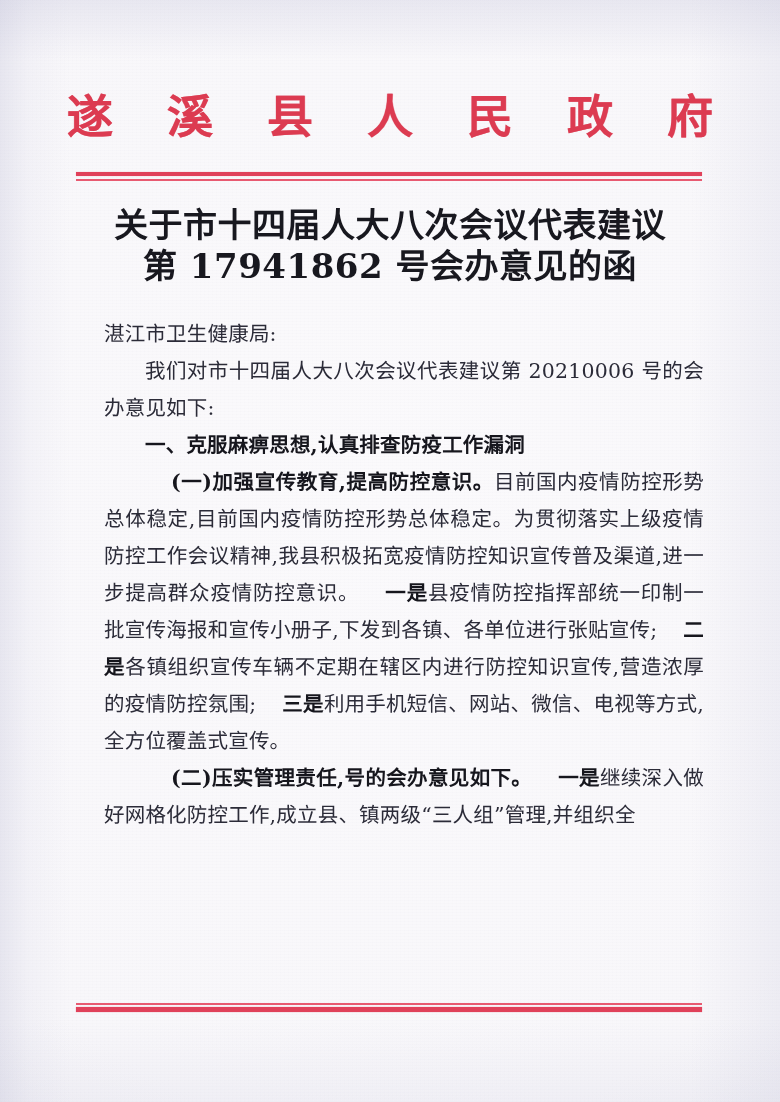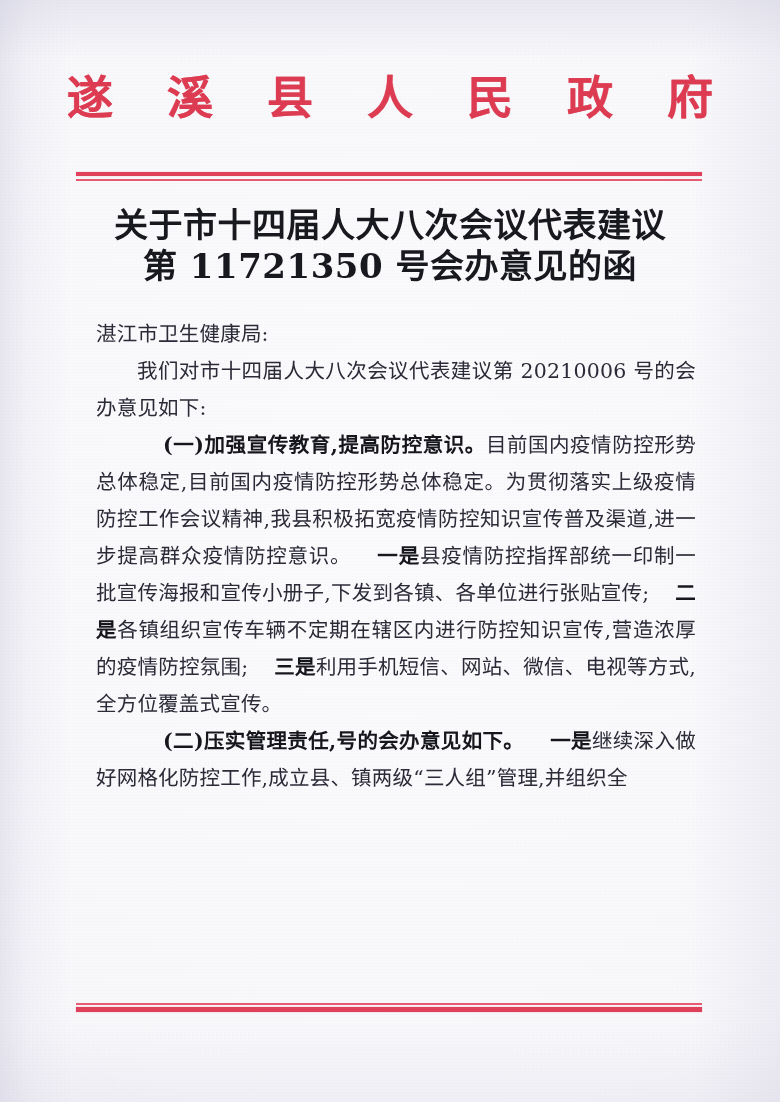--- a/index.html
+++ b/index.html
@@ -88,21 +88,21 @@
   .content {
     position: relative;
     z-index: 3;
     width: 780px;
     height: 1102px;
   }
 
   
   .letterhead {
     position: absolute;
-    top: 74px;
+    top: 93px;
     left: 0;
     width: 780px;
     text-align: center;
   }
 
   .letterhead-title {
     display: inline-block;
     font-family: "DejaVu Serif", "Liberation Serif", serif;
     font-size: 46px;
     font-weight: 700;
@@ -178,21 +178,21 @@
     line-height: 41px;
     color: #18181f;
     letter-spacing: .5px;
   }
   .doc-title .tline { display: block; white-space: nowrap; }
 
   
   .body-text {
     position: absolute;
     top: 316px;
-    left: 96px;
+    left: 104px;
     width: 600px;
     font-family: "DejaVu Serif", "Liberation Serif", serif;
     font-size: 20.5px;
     line-height: 37px;
     color: #2b2b38;
     text-align: justify;
     text-justify: inter-ideograph;
     letter-spacing: .2px;
   }
 
@@ -227,30 +227,31 @@
       <div class="letterhead-title">遂 溪 县 人 民 政 府</div>
     </div>
 
     <div class="rule-top">
       <div class="bar-thick"></div>
       <div class="bar-thin"></div>
     </div>
 
     <div class="doc-title">
       <span class="tline">关于市十四届人大八次会议代表建议</span>
-      <span class="tline">第 11721350 号会办意见的函</span>
+      <span class="tline">第 17941862 号会办意见的函</span>
     </div>
 
     <div class="body-text">
 
       <p>湛江市卫生健康局:</p>
 
       <p class="indent">我们对市十四届人大八次会议代表建议第 20210006 号的会办意见如下:</p>
 
 
+      <p class="heading-l1">一、克服麻痹思想,认真排查防疫工作漏洞</p>
 
       <p class="indent"><span class="b">(一)加强宣传教育,提高防控意识。</span><span>目前国内疫情防控形势总体稳定,目前国内疫情防控形势总体稳定。为贯彻落实上级疫情防控工作会议精神,我县积极拓宽疫情防控知识宣传普及渠道,进一步提高群众疫情防控意识。</span><span class="b">一是</span><span>县疫情防控指挥部统一印制一批宣传海报和宣传小册子,下发到各镇、各单位进行张贴宣传;</span><span class="b">二是</span><span>各镇组织宣传车辆不定期在辖区内进行防控知识宣传,营造浓厚的疫情防控氛围;</span><span class="b">三是</span><span>利用手机短信、网站、微信、电视等方式,全方位覆盖式宣传。</span></p>
 
       <p class="indent"><span class="b">(二)压实管理责任,号的会办意见如下。</span><span class="b">一是</span><span>继续深入做好网格化防控工作,成立县、镇两级“三人组”管理,并组织全</span></p>
 
     </div>
 
     <div class="rule-bottom">
       <div class="bar-thin"></div>
       <div class="bar-thick"></div>

